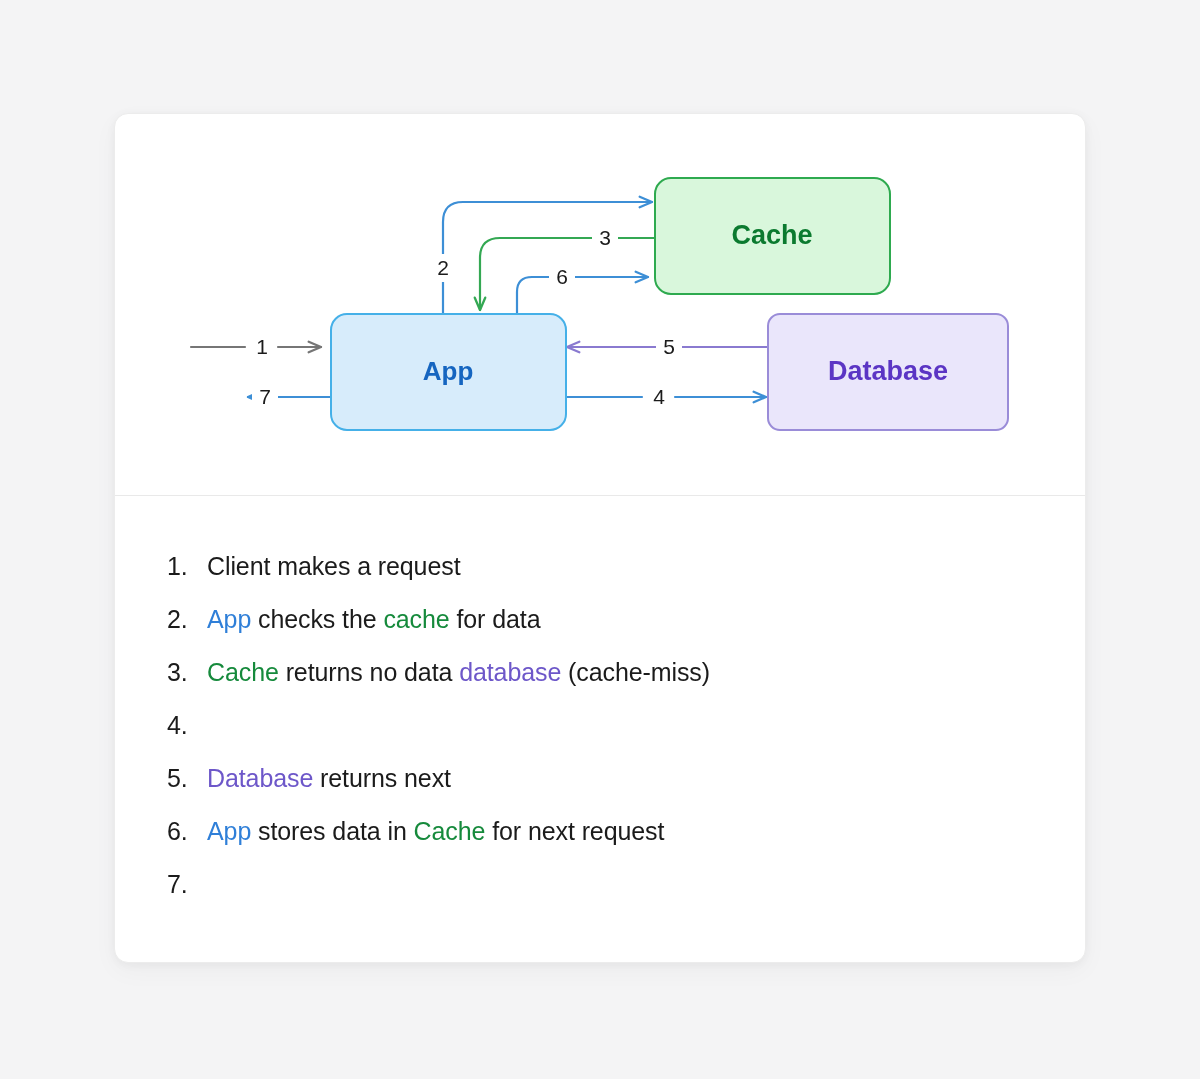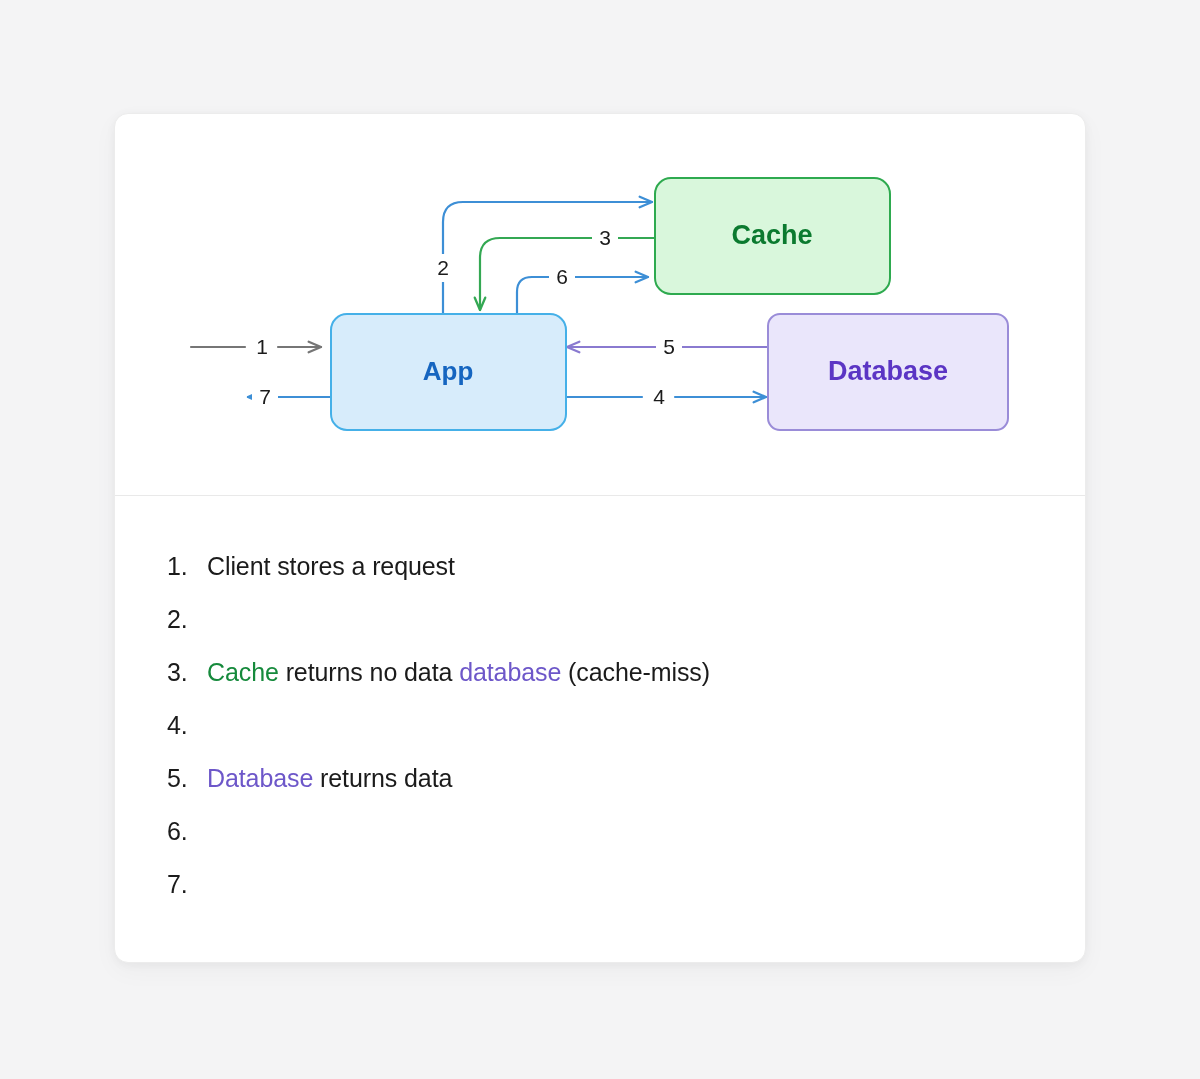--- a/index.html
+++ b/index.html
@@ -210,38 +210,40 @@
 
     </svg>
   </div>
 
   <div class="divider"></div>
 
   <div class="steps-pane">
     <ol class="steps" id="steps-list">
         <li>
           <span class="step-num">1.</span>
-          <span class="step-text"><span>Client stores a request</span></span>
+          <span class="step-text"><span>Client makes a request</span></span>
         </li>
         <li>
           <span class="step-num">2.</span>
+          <span class="step-text"><span class="w-app">App</span><span> checks the </span><span class="w-cache">cache</span><span> for data</span></span>
         </li>
         <li>
           <span class="step-num">3.</span>
           <span class="step-text"><span class="w-cache">Cache</span><span> returns no data </span><span class="w-db">database</span><span> (cache-miss)</span></span>
         </li>
         <li>
           <span class="step-num">4.</span>
         </li>
         <li>
           <span class="step-num">5.</span>
-          <span class="step-text"><span class="w-db">Database</span><span> returns data</span></span>
+          <span class="step-text"><span class="w-db">Database</span><span> returns next</span></span>
         </li>
         <li>
           <span class="step-num">6.</span>
+          <span class="step-text"><span class="w-app">App</span><span> stores data in </span><span class="w-cache">Cache</span><span> for next request</span></span>
         </li>
         <li>
           <span class="step-num">7.</span>
         </li>
       </ol>
   </div>
 
 </div>
 
 </body></html>

